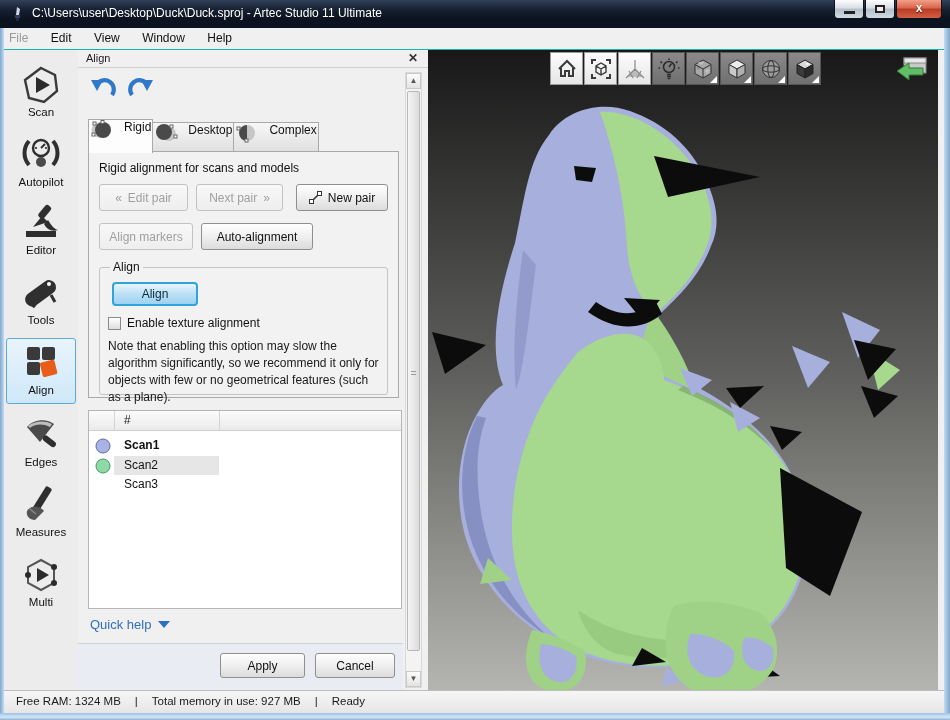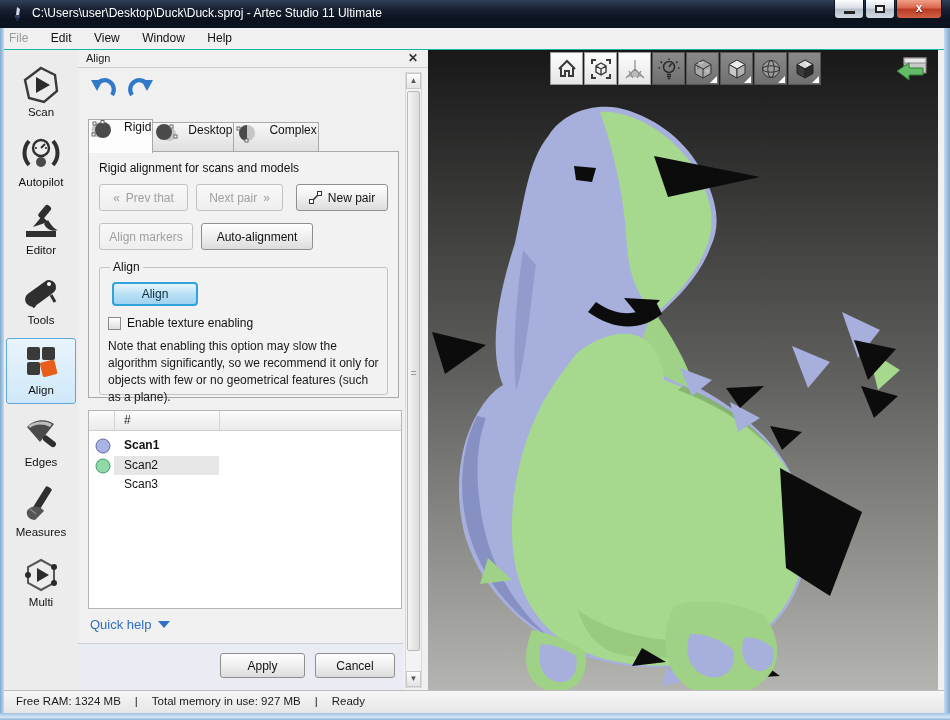--- a/index.html
+++ b/index.html
@@ -270,21 +270,21 @@
         </svg>
         <span>Complex</span>
       </div>
     </div>
 
     <div class="tab-frame">
       <div class="tf-desc">Rigid alignment for scans and models</div>
       <div class="btn-row1">
         <div class="btn disabled btn-prev">
           <span class="arr">«</span>
-          <span>Prev that</span>
+          <span>Edit pair</span>
         </div>
         <div class="btn disabled btn-next">
           <span>Next pair</span>
           <span class="arr">»</span>
         </div>
         <div class="btn btn-new">
           <svg width="13" height="13" viewBox="0 0 13 13">
             <line x1="2.5" y1="10.5" x2="10.5" y2="2.5" stroke="#333" stroke-width="1.6"></line>
             <rect x="0.5" y="8.5" width="4" height="4" fill="#fff" stroke="#333"></rect>
             <rect x="8.5" y="0.5" width="4" height="4" fill="#fff" stroke="#333"></rect>
@@ -301,21 +301,21 @@
         </div>
       </div>
 
       <fieldset class="align-group">
         <legend>Align</legend>
         <div class="btn btn-align">
           <span>Align</span>
         </div>
         <div class="chk-row">
           <span class="chk"></span>
-          <span class="chk-lbl">Enable texture enabling</span>
+          <span class="chk-lbl">Enable texture alignment</span>
         </div>
         <div class="note">Note that enabling this option may slow the algorithm significantly, so we recommend it only for objects with few or no geometrical features (such as a plane).</div>
       </fieldset>
     </div>
 
     <div class="scan-table">
       <div class="st-head">
         <span class="h" style="left:35px">#</span>
         <span class="st-div" style="left:25px"></span>
         <span class="st-div" style="left:130px"></span>

